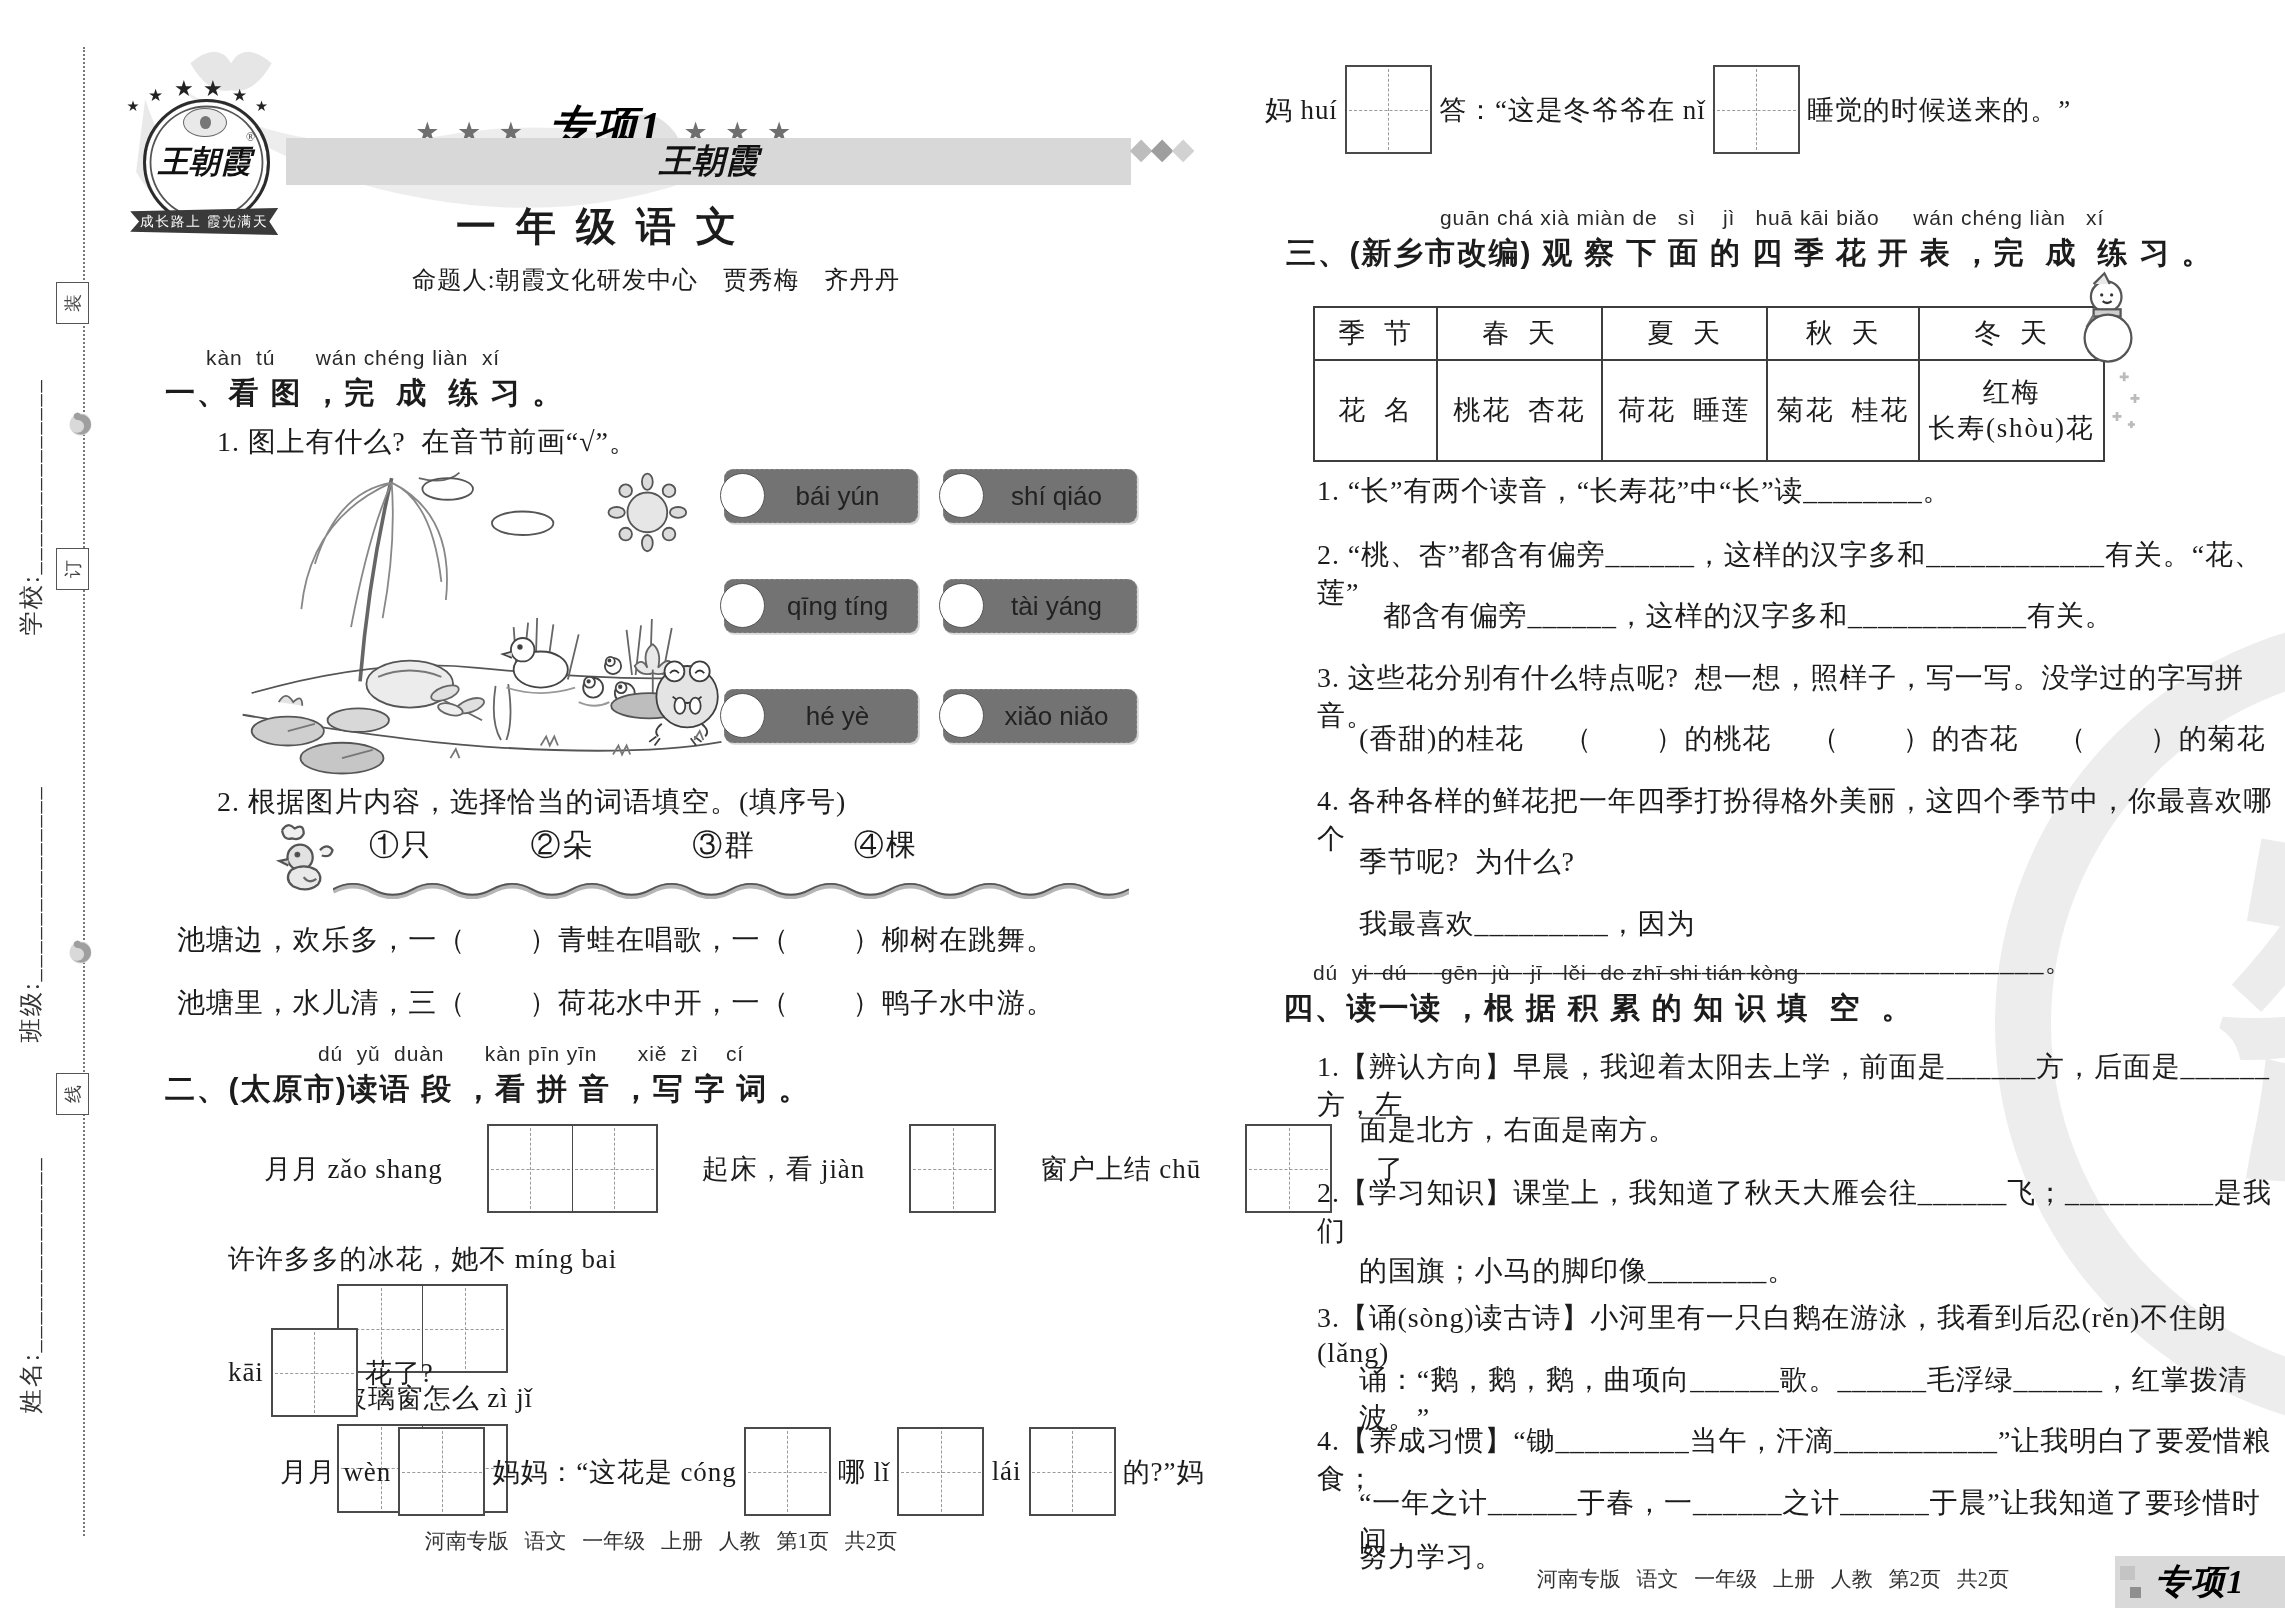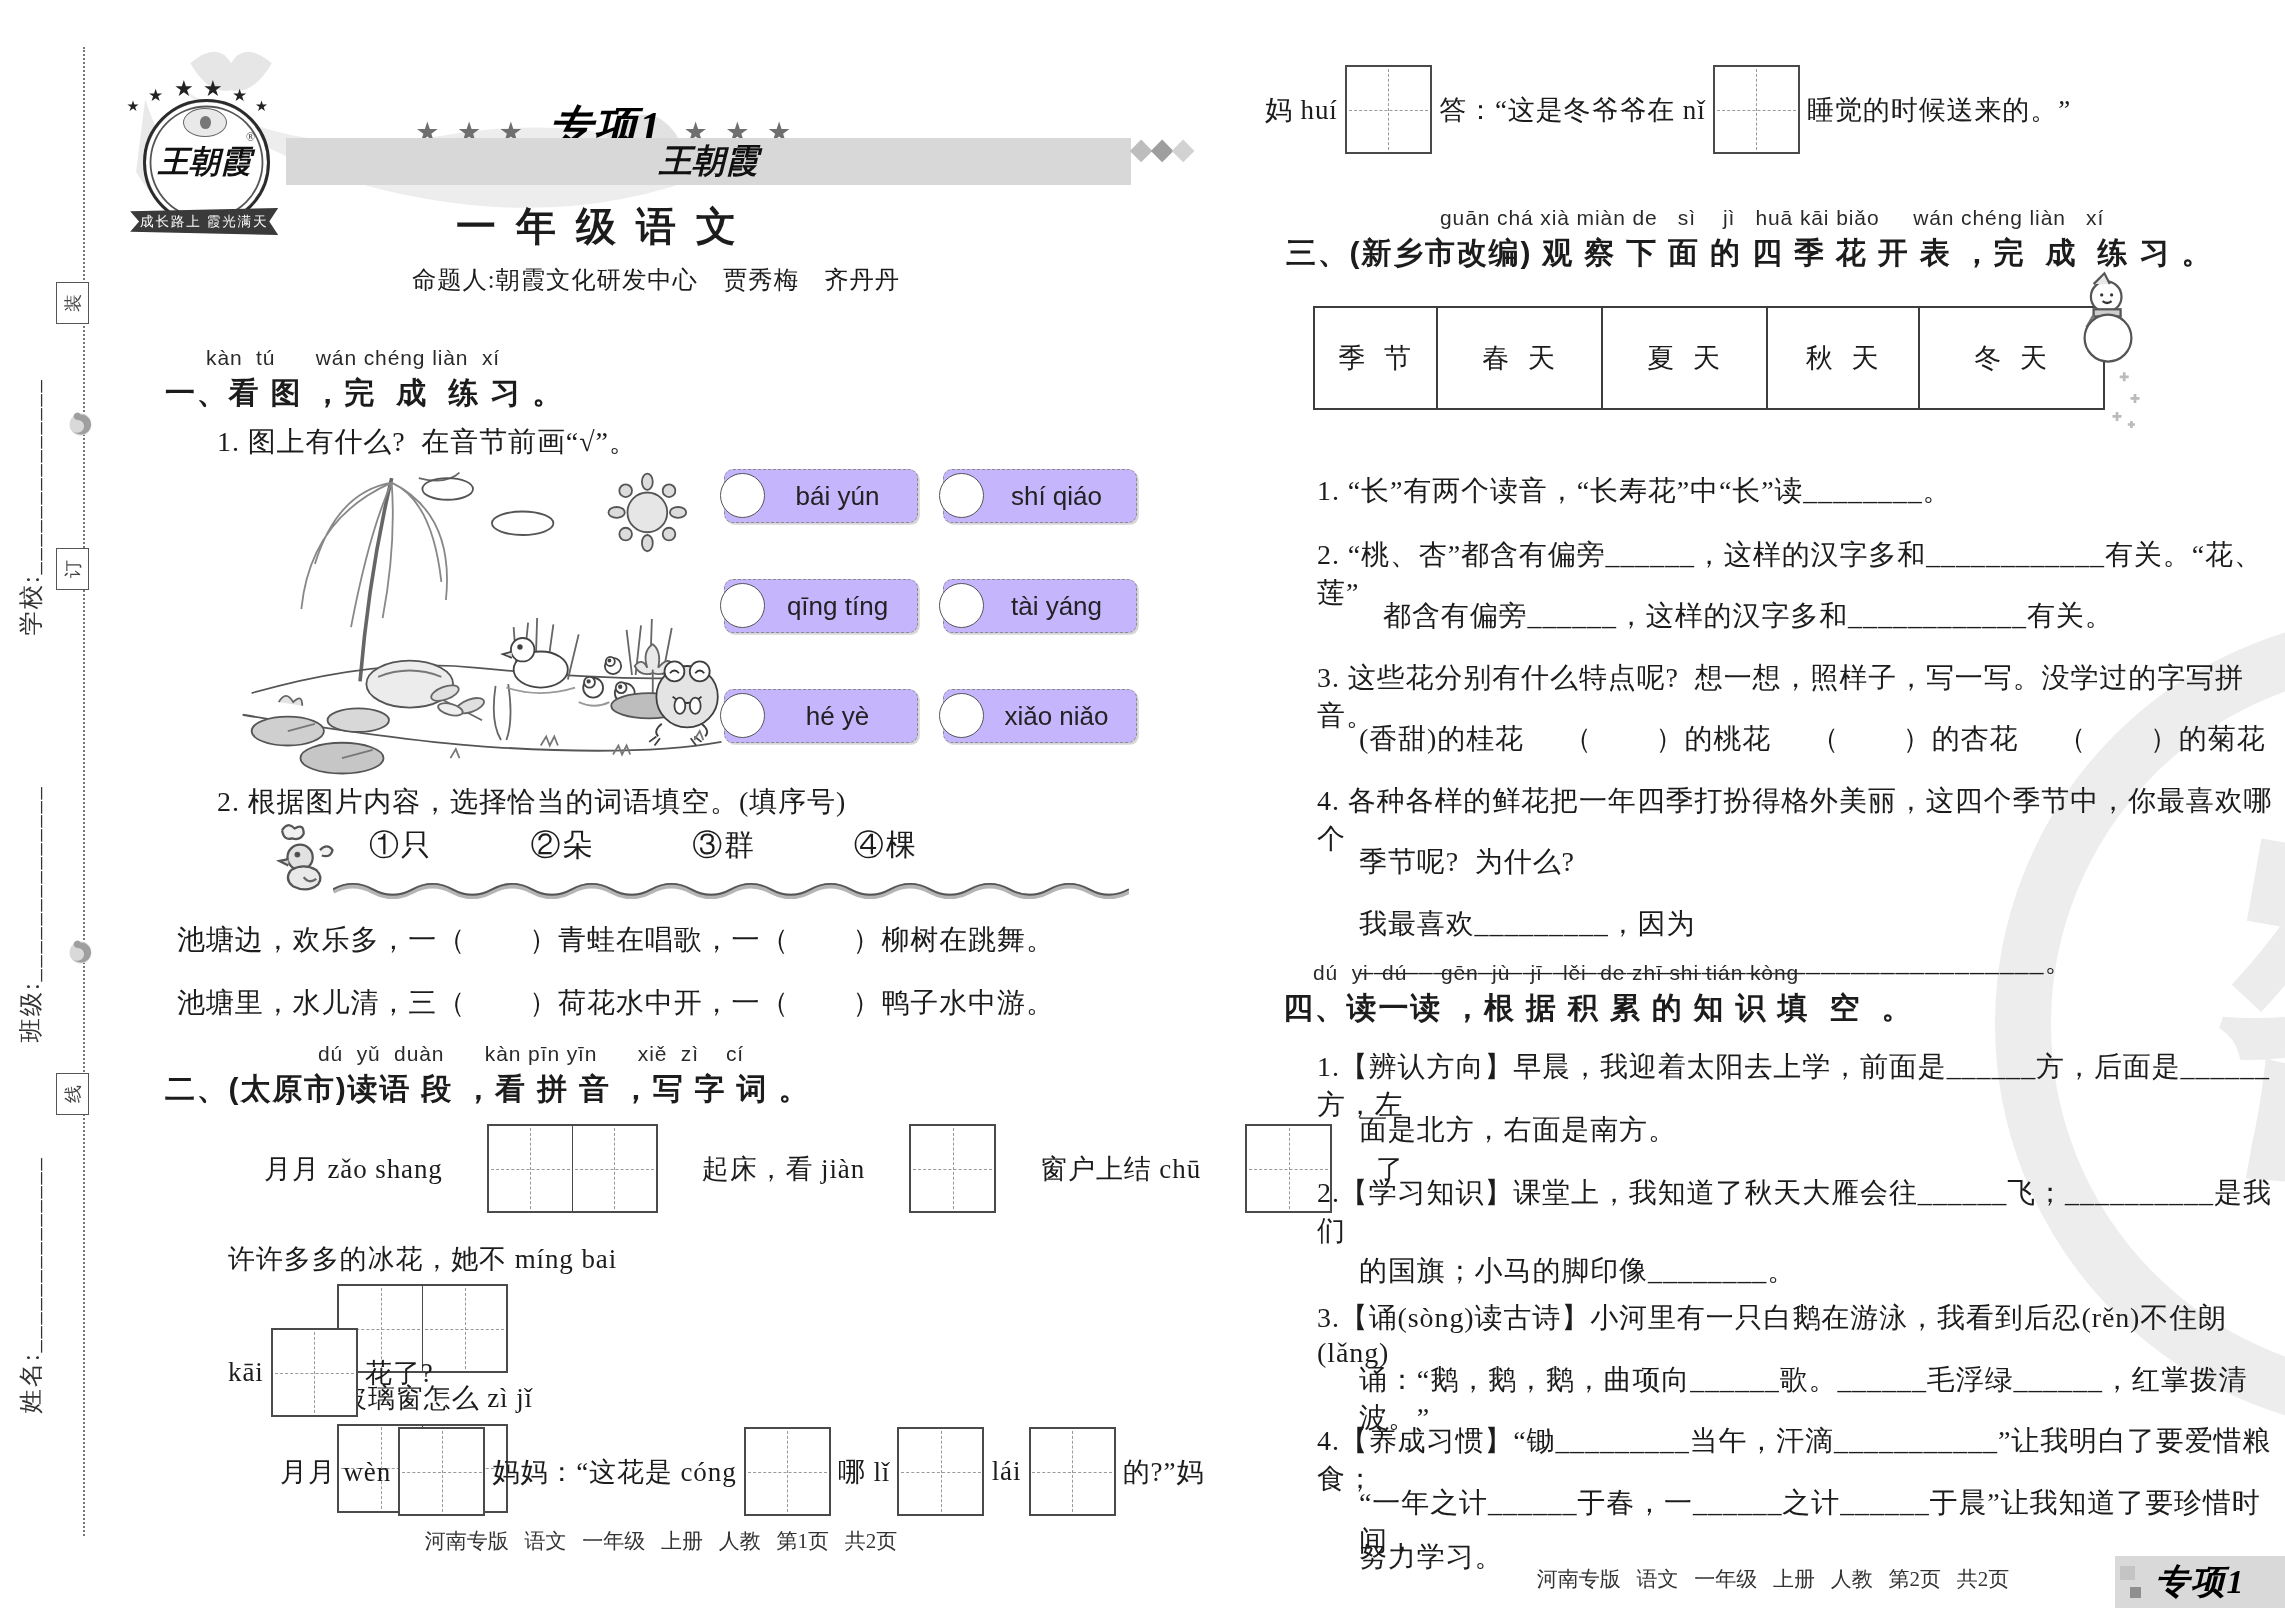--- a/index.html
+++ b/index.html
@@ -44,21 +44,21 @@
                   border:1.8px solid #666;background:#e9e9e9;display:flex;align-items:center;justify-content:center;}
   .logo .portrait b{width:11px;height:12.7px;border-radius:50%;background:#777;display:block;}
   .logo .lname{position:absolute;left:0;top:67px;width:163px;text-align:center;font-weight:bold;font-size:31px;font-style:italic;color:#111;}
   .logo .reg{position:absolute;left:123px;top:56px;font-size:11.8px;color:#444;}
   .logo .lribbon{position:absolute;left:7.2px;top:134px;width:148px;height:27px;background:#3a3a3a;color:#fff;
                  font-size:13.6px;display:flex;align-items:center;justify-content:center;letter-spacing:1.8px;
                  clip-path:polygon(0 12%,6% 50%,0 88%,100% 100%,94% 50%,100% 0);}
 
   
   .pills{left:724px;top:469px;width:416px;display:grid;grid-template-columns:194px 194px;grid-column-gap:25px;grid-row-gap:56px;}
-  .pill{position:relative;height:52px;border:1.8px dashed #8a8a8a;border-radius:9px;background:#c4b5fd;
+  .pill{position:relative;height:52px;border:1.8px dashed #8a8a8a;border-radius:9px;background:#737373;
         box-shadow:1.8px 1.8px 0 #d7d7d7;display:flex;align-items:center;justify-content:center;}
   .pill .opt-circle{position:absolute;left:-5.4px;top:2.7px;width:43px;height:43px;border-radius:50%;border:1.8px solid #555;background:#fff;}
   .pill .opt-label{margin-left:33px;font-family:"Liberation Sans","DejaVu Sans",sans-serif;font-size:26px;color:#222;}
 
   
   .bank{left:369px;top:825px;display:flex;gap:98px;font-size:30px;letter-spacing:1.8px;}
   .wavy{left:333px;top:883px;}
 
   
   .tline{display:flex;align-items:center;gap:7.2px;font-size:27px;letter-spacing:0.9px;}
@@ -375,20 +375,28 @@
       <col style="width:185px">
     </colgroup>
   <tbody>
       <tr>
         <td>季  节</td>
         <td>春  天</td>
         <td>夏  天</td>
         <td>秋  天</td>
         <td>冬  天</td>
       </tr>
+      <tr>
+        <td>花  名</td>
+        <td>桃花  杏花</td>
+        <td>荷花  睡莲</td>
+        <td>菊花  桂花</td>
+        <td>红梅
+长寿(shòu)花</td>
+      </tr>
     </tbody>
 </table>
 
 <svg class="abs" style="left:2072px;top:271px;" width="81" height="163" viewBox="0 0 90 180" fill="#fff" stroke="#555" stroke-width="2.5">
   <circle cx="38" cy="28" r="17"></circle>
   <path d="M24 14 l12 -12 l6 12" fill="#e8e8e8"></path>
   <circle cx="33" cy="26" r="1.8" fill="#333" stroke="none"></circle>
     <circle cx="44" cy="26" r="1.8" fill="#333" stroke="none"></circle>
   <path d="M34 33 q5 4 10 0" fill="none" stroke="#333"></path>
   <rect x="24" y="42" width="30" height="8" fill="#cfcfcf"></rect>

